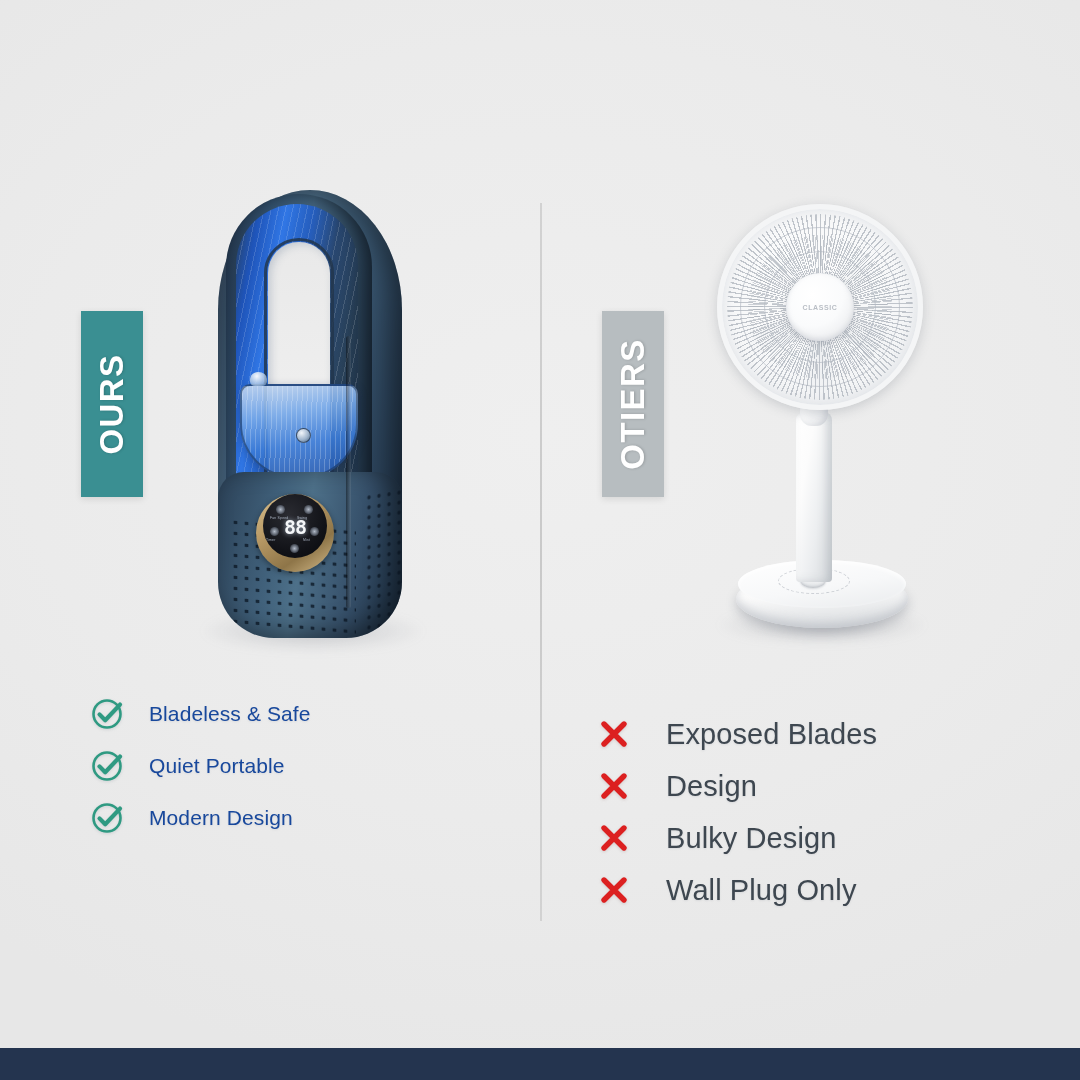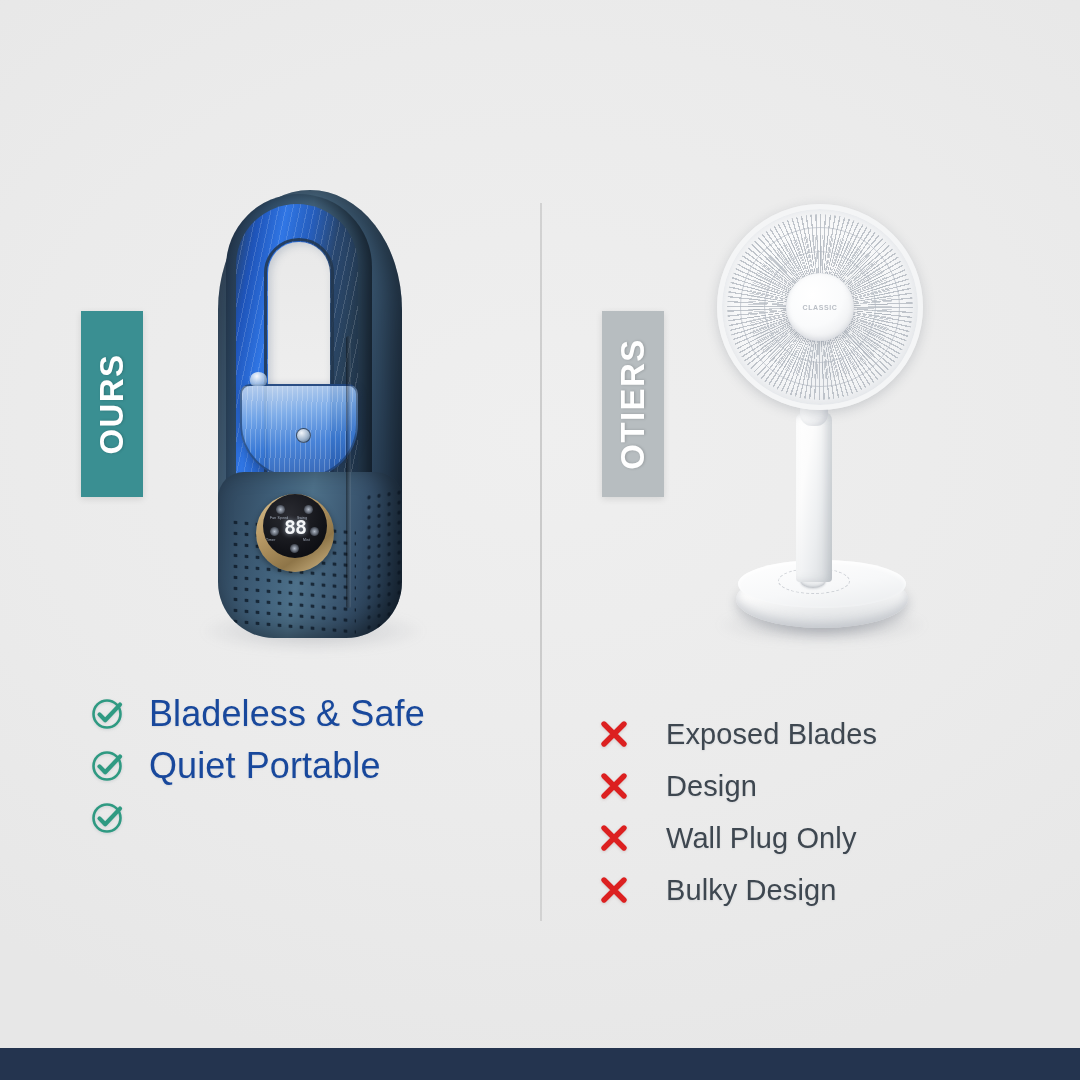--- a/index.html
+++ b/index.html
@@ -395,21 +395,21 @@
     align-items: center;
     height: 52px;
   }
   .ico {
     width: 44px;
     display: flex; align-items: center;
     flex: 0 0 auto;
   }
   .label { white-space: nowrap; }
   #list-ours .label {
-    font-size: 36px;
+    font-size: 21px;
     color: #18489c;
     letter-spacing: 0.1px;
     text-shadow: 0 1px 2px rgba(150,155,165,0.22);
     margin-left: 15px;
   }
   #list-others .label {
     font-size: 29px;
     color: #3e4750;
     letter-spacing: 0.1px;
     text-shadow: 0 1px 2px rgba(150,155,165,0.22);
@@ -533,20 +533,21 @@
     </div>
 
 
     <div class="row">
       <span class="ico">
         <svg class="check-svg" width="36" height="36" viewBox="0 0 36 36">
           <circle cx="17" cy="18" r="13.5" fill="none" stroke="#2f9a82" stroke-width="2.6"></circle>
           <path d="M9.5 18.4 L15.2 24.2 L30 8.6" fill="none" stroke="#2f9a82" stroke-width="4.2" stroke-linecap="round" stroke-linejoin="round"></path>
         </svg>
       </span>
+      <span class="label">Modern Design</span>
     </div>
   </div>
 
   <div class="list" id="list-others">
 
     <div class="row">
       <span class="ico">
         <svg class="x-svg" width="32" height="32" viewBox="0 0 32 32">
           <path d="M6 6 L26 26 M26 6 L6 26" stroke="#dc2020" stroke-width="5.4" stroke-linecap="round"></path>
         </svg>
@@ -562,27 +563,27 @@
       </span>
       <span class="label">Design</span>
     </div>
 
     <div class="row">
       <span class="ico">
         <svg class="x-svg" width="32" height="32" viewBox="0 0 32 32">
           <path d="M6 6 L26 26 M26 6 L6 26" stroke="#dc2020" stroke-width="5.4" stroke-linecap="round"></path>
         </svg>
       </span>
-      <span class="label">Wall Plug Only</span>
+      <span class="label">Bulky Design</span>
     </div>
 
     <div class="row">
       <span class="ico">
         <svg class="x-svg" width="32" height="32" viewBox="0 0 32 32">
           <path d="M6 6 L26 26 M26 6 L6 26" stroke="#dc2020" stroke-width="5.4" stroke-linecap="round"></path>
         </svg>
       </span>
-      <span class="label">Bulky Design</span>
+      <span class="label">Wall Plug Only</span>
     </div>
   </div>
 
   <div class="bottom-bar"></div>
 </div>
 
 </body></html>

